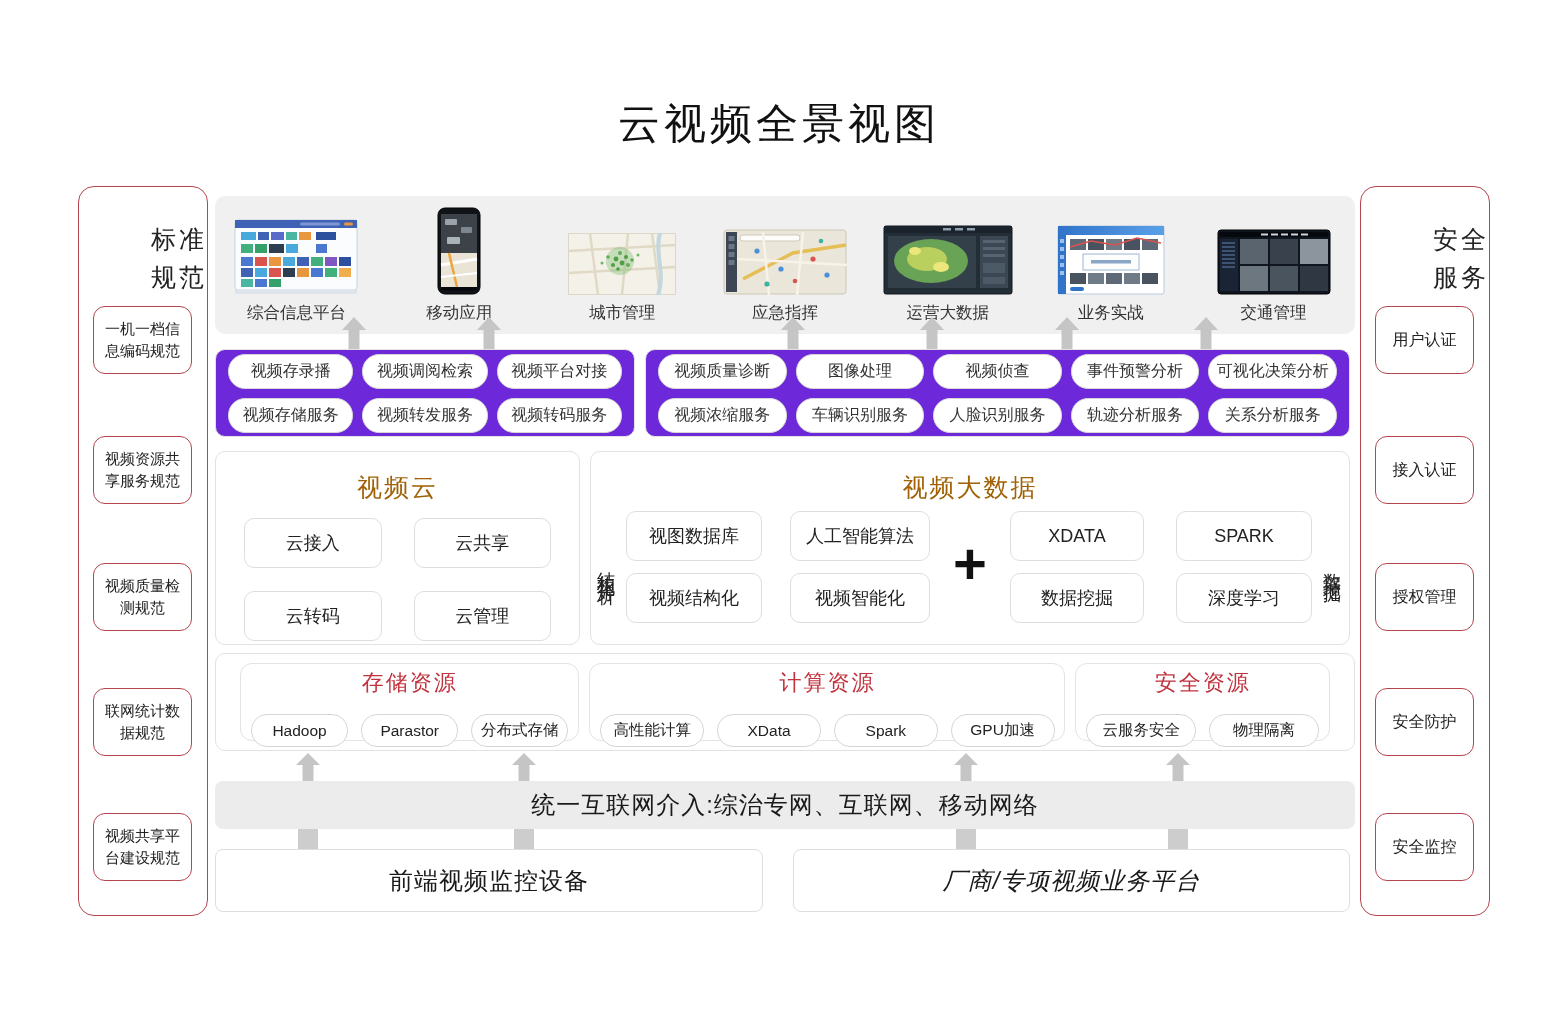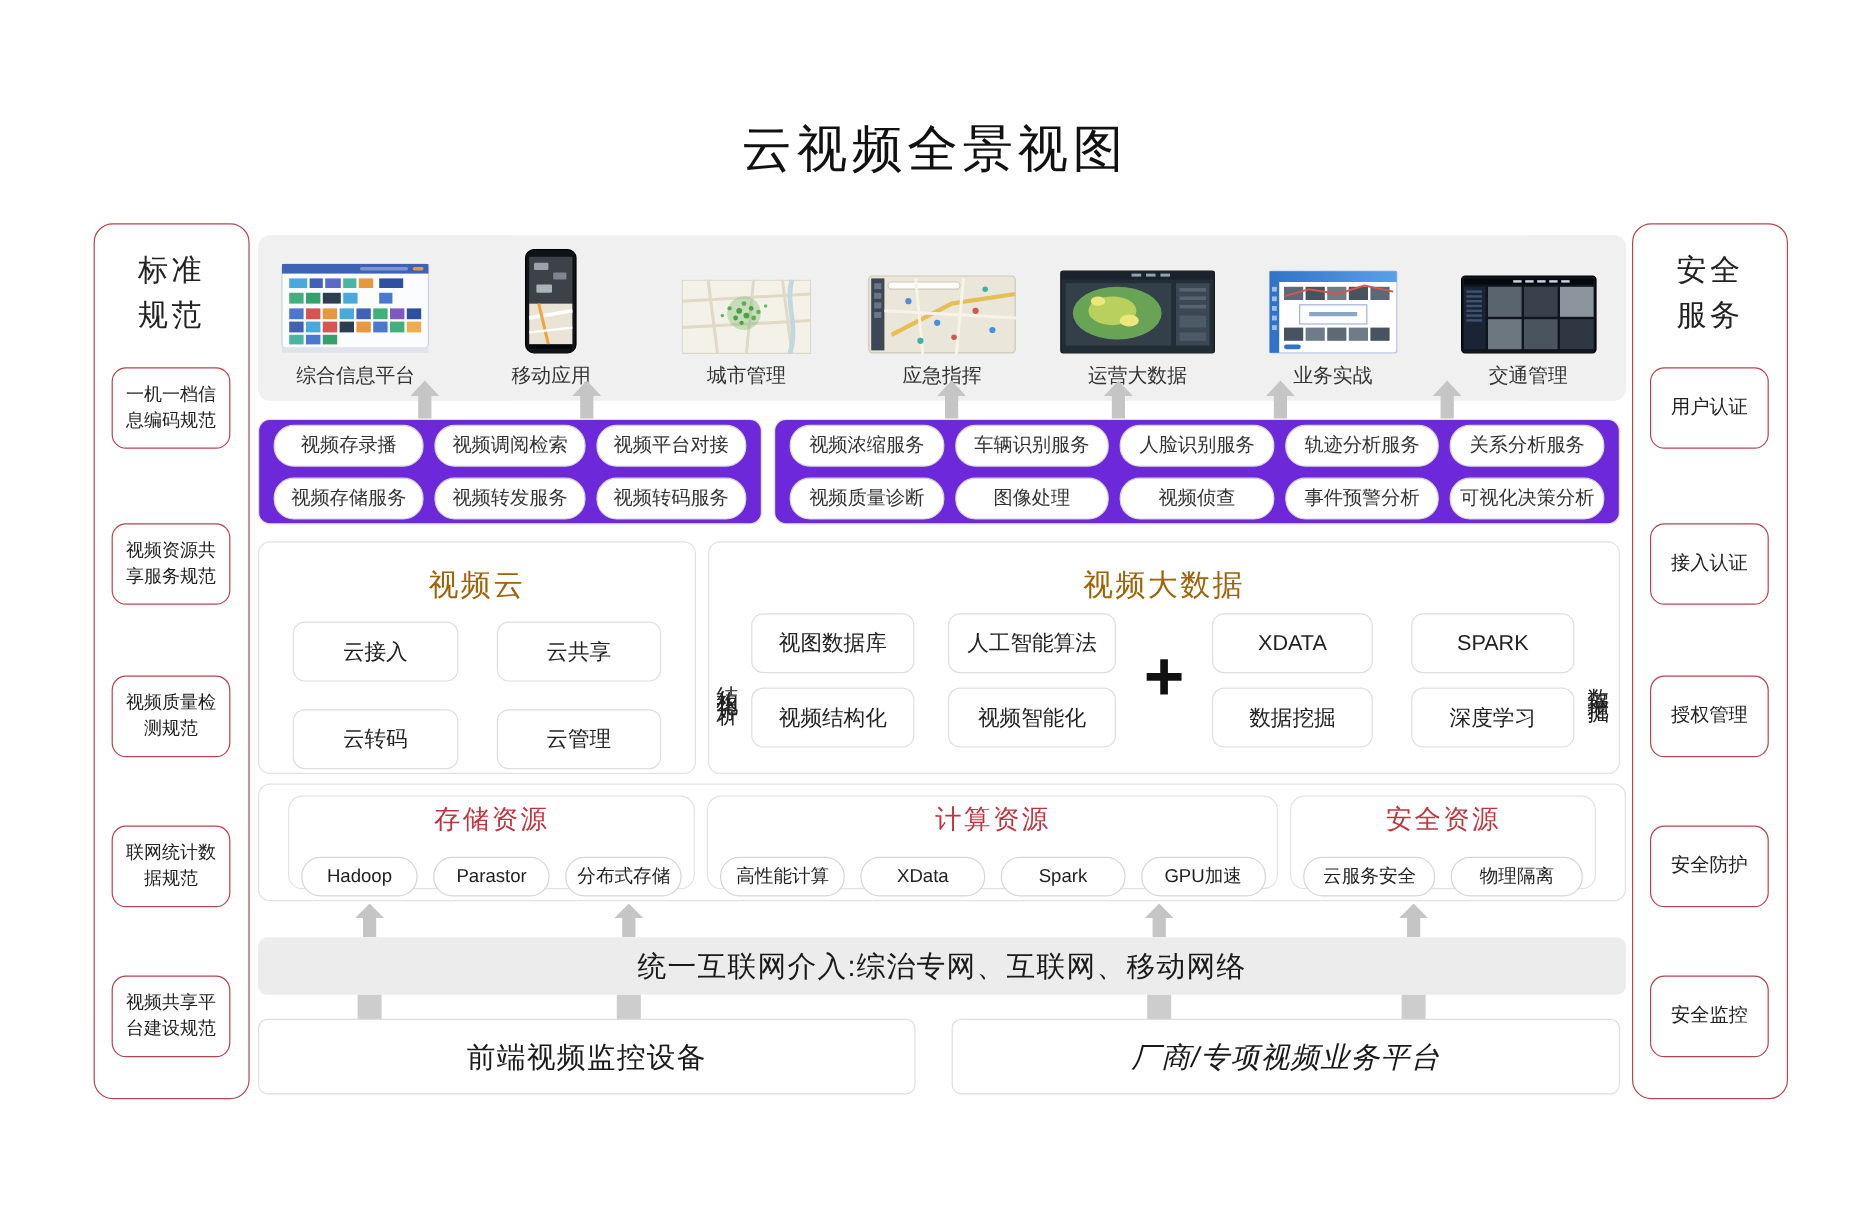--- a/index.html
+++ b/index.html
@@ -4,21 +4,21 @@
 <style>
   html,body{margin:0;padding:0;background:#fff;}
   .canvas{position:relative;width:1558px;height:1023px;background:#fff;overflow:hidden;
           font-family:"Liberation Sans","DejaVu Sans",sans-serif;color:#1a1a1a;}
   .title{position:absolute;top:96px;left:0;width:100%;text-align:center;
          font-size:42px;font-weight:500;letter-spacing:4px;color:#111;}
 
   
   .sidebar{position:absolute;top:186px;width:128px;height:728px;border:1.6px solid #b5454e;border-radius:16px;background:#fff;}
   .sidebar.left{left:78px;} .sidebar.right{left:1360px;}
-  .sidebar-title{margin-top:20px;text-align:center;font-size:25px;line-height:1.5;letter-spacing:3px;color:#222;white-space:pre-line;}
+  .sidebar-title{margin-top:34px;text-align:right;font-size:25px;line-height:1.5;letter-spacing:3px;color:#222;white-space:pre-line;}
   .side-item{position:absolute;left:14px;width:99px;height:68px;border:1.3px solid #b5454e;border-radius:12px;
              display:flex;align-items:center;justify-content:center;text-align:center;
              font-size:15px;line-height:1.45;color:#222;padding:2px 6px;box-sizing:border-box;}
   .it0{top:119px;} .it1{top:249px;} .it2{top:376px;} .it3{top:501px;} .it4{top:626px;}
   .sidebar.right .side-item{font-size:16px;}
 
   
   .apps-band{position:absolute;left:215px;top:196px;width:1140px;height:138px;background:#f0f0f0;border-radius:10px;
              display:flex;align-items:flex-end;}
   .app-cell{flex:1;display:flex;flex-direction:column;align-items:center;justify-content:flex-end;padding-bottom:10px;gap:7px;}
@@ -305,32 +305,32 @@
     </div>
     <div class="svc-row">
       <div class="pill">视频存储服务</div>
       <div class="pill">视频转发服务</div>
       <div class="pill">视频转码服务</div>
     </div>
   </div>
 
   <div class="svc-panel" style="left:645px;width:705px">
     <div class="svc-row">
+      <div class="pill">视频质量诊断</div>
+      <div class="pill">图像处理</div>
+      <div class="pill">视频侦查</div>
+      <div class="pill">事件预警分析</div>
+      <div class="pill">可视化决策分析</div>
+    </div>
+    <div class="svc-row">
       <div class="pill">视频浓缩服务</div>
       <div class="pill">车辆识别服务</div>
       <div class="pill">人脸识别服务</div>
       <div class="pill">轨迹分析服务</div>
       <div class="pill">关系分析服务</div>
-    </div>
-    <div class="svc-row">
-      <div class="pill">视频质量诊断</div>
-      <div class="pill">图像处理</div>
-      <div class="pill">视频侦查</div>
-      <div class="pill">事件预警分析</div>
-      <div class="pill">可视化决策分析</div>
     </div>
   </div>
 
   <div class="mid-panel" style="left:215px;width:365px">
     <div class="panel-title">视频云</div>
     <div class="cloud-grid">
       <div class="node-btn">云接入</div>
       <div class="node-btn">云共享</div>
       <div class="node-btn">云转码</div>
       <div class="node-btn">云管理</div>

